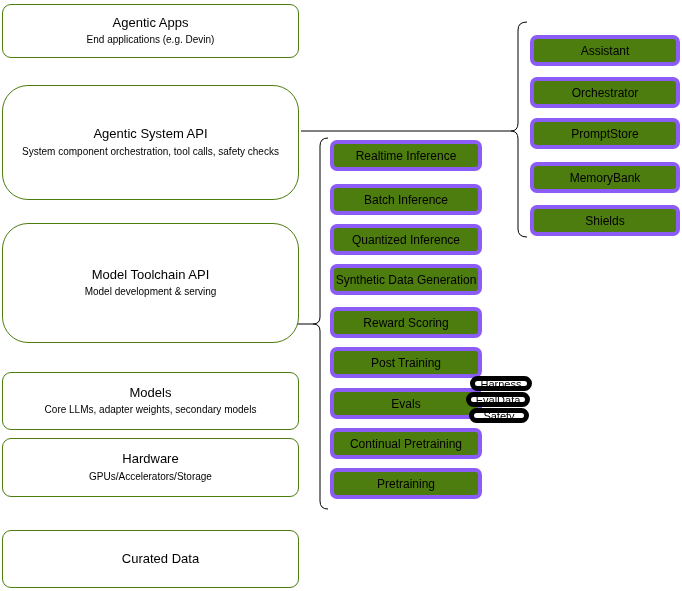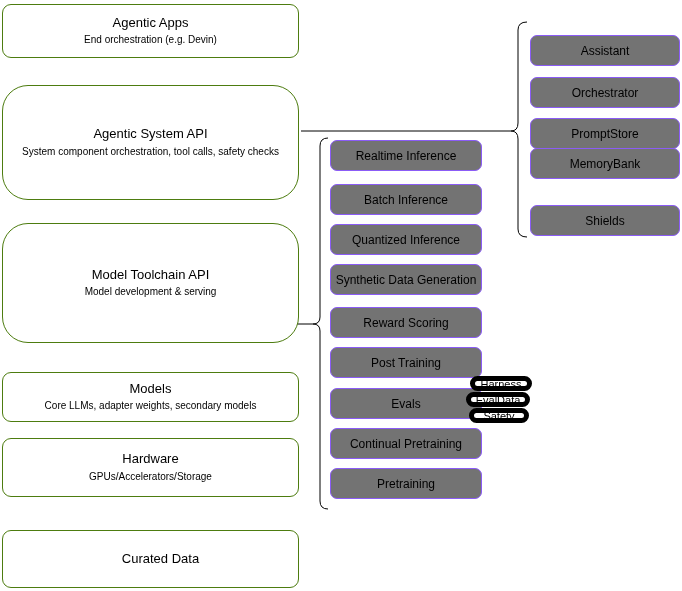--- a/index.html
+++ b/index.html
@@ -35,23 +35,23 @@
     align-items: center;
     justify-content: center;
     gap: 4px;
     text-align: center;
   }
   .box-title { font-size: 13px; line-height: 1.15; }
   .box-subtitle { font-size: 10px; line-height: 1.2; }
   .service-box, .component-box {
     position: absolute;
     height: 31px;
-    border: 1px solid #8b5cf6;
+    border: 4px solid #8b5cf6;
     border-radius: 7px;
-    background: #737373;
+    background: #4d7c0f;
     box-sizing: border-box;
     display: flex;
     align-items: center;
     justify-content: center;
     font-size: 12px;
     text-align: center;
   }
   .service-box { left: 330px; width: 152px; }
   .component-box { left: 530px; width: 150px; }
   .eval-tag {
@@ -75,31 +75,31 @@
 
   <svg class="connector-layer" width="682" height="591" viewBox="0 0 682 591">
     <path d="M 301 131 L 511 131"></path>
     <path d="M 527 22 Q 518 22 518 30 L 518 123 Q 518 131 511 131 Q 518 131 518 139 L 518 229 Q 518 237 527 237"></path>
     <path d="M 297 324 L 313 324"></path>
     <path d="M 328 138 Q 320 138 320 146 L 320 317 Q 320 324 313 324 Q 320 324 320 331 L 320 501 Q 320 509 328 509"></path>
   </svg>
 
   <div class="stack-box" style="top:4px;height:54px;border-radius:9px;">
     <div class="box-title">Agentic Apps</div>
-    <div class="box-subtitle">End orchestration (e.g. Devin)</div>
+    <div class="box-subtitle">End applications (e.g. Devin)</div>
   </div>
   <div class="stack-box" style="top:85px;height:115px;border-radius:26px;">
     <div class="box-title">Agentic System API</div>
     <div class="box-subtitle">System component orchestration, tool calls, safety checks</div>
   </div>
   <div class="stack-box" style="top:223px;height:120px;border-radius:26px;">
     <div class="box-title">Model Toolchain API</div>
     <div class="box-subtitle">Model development &amp; serving</div>
   </div>
-  <div class="stack-box" style="top:372px;height:50px;border-radius:9px;">
+  <div class="stack-box" style="top:372px;height:58px;border-radius:9px;">
     <div class="box-title">Models</div>
     <div class="box-subtitle">Core LLMs, adapter weights, secondary models</div>
   </div>
   <div class="stack-box" style="top:438px;height:59px;border-radius:9px;">
     <div class="box-title">Hardware</div>
     <div class="box-subtitle">GPUs/Accelerators/Storage</div>
   </div>
   <div class="stack-box" style="top:530px;height:58px;border-radius:9px;padding-left:20px;">
     <div class="box-title">Curated Data</div>
   </div>
@@ -144,20 +144,20 @@
 
   <div class="component-box" style="top:35px;">
     <span>Assistant</span>
   </div>
   <div class="component-box" style="top:77px;">
     <span>Orchestrator</span>
   </div>
   <div class="component-box" style="top:118px;">
     <span>PromptStore</span>
   </div>
-  <div class="component-box" style="top:148px;">
+  <div class="component-box" style="top:162px;">
     <span>MemoryBank</span>
   </div>
   <div class="component-box" style="top:205px;">
     <span>Shields</span>
   </div>
 
 </div>
 
 </body></html>

